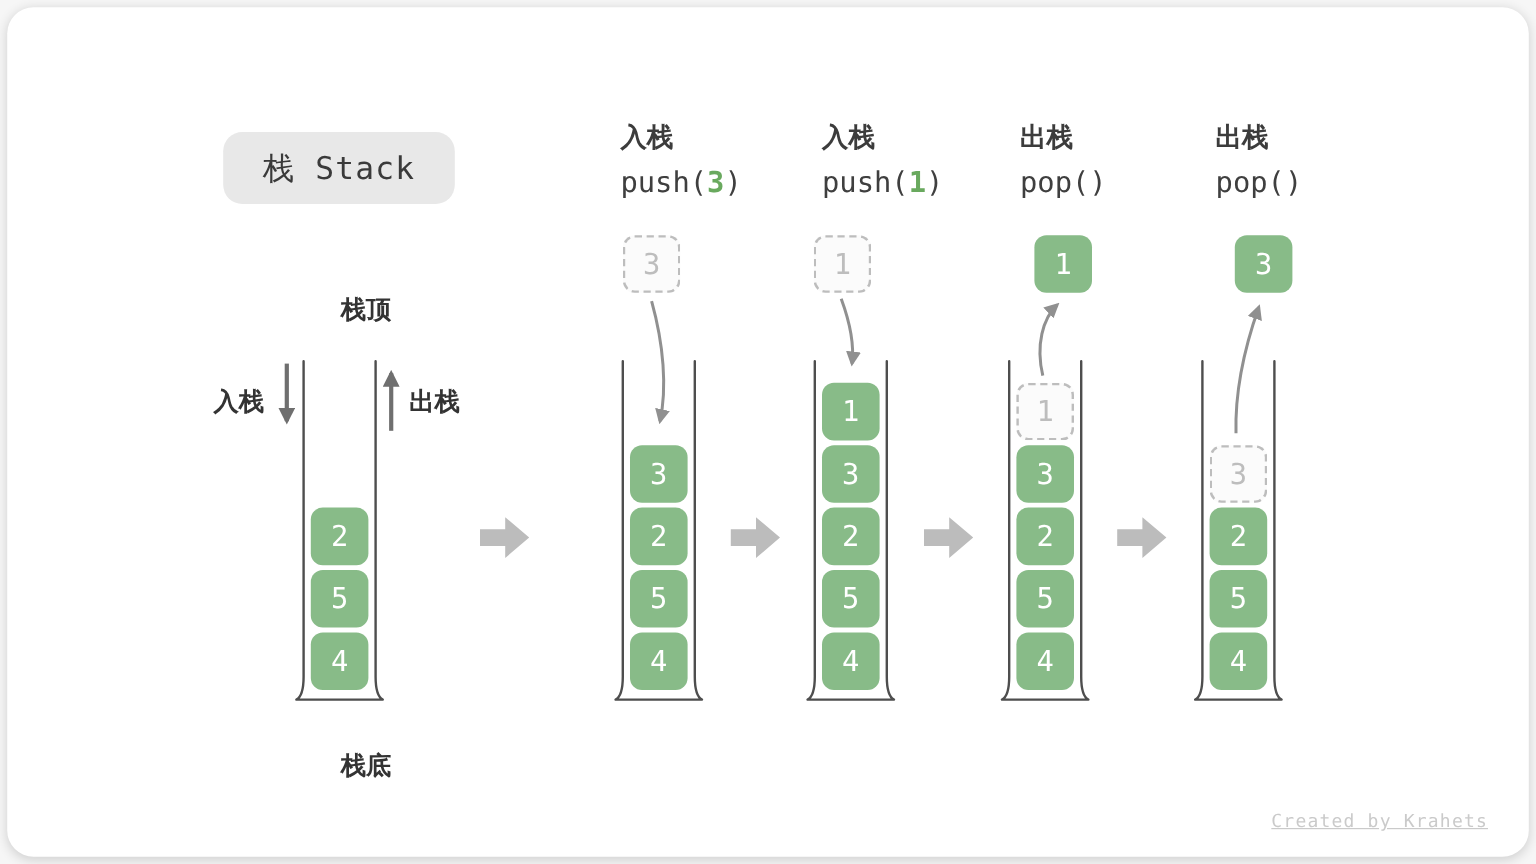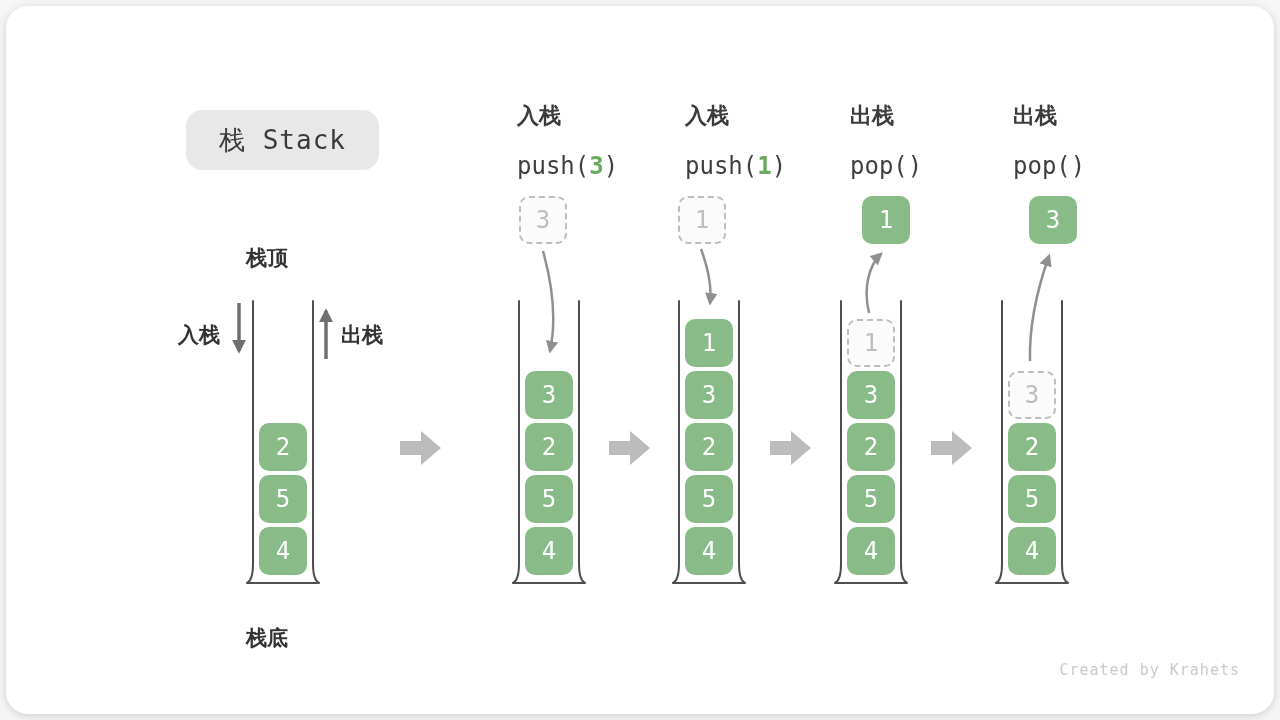--- a/index.html
+++ b/index.html
@@ -22,48 +22,48 @@
     font:500 26px "DejaVu Sans Mono","Liberation Mono",monospace;
     color:#3a3a3a;letter-spacing:1px;
   }
 
   .col-header{position:absolute;white-space:nowrap;}
   .col-header .op{
     font:700 22px "DejaVu Sans","Liberation Sans",sans-serif;
     color:#3c3c3c;line-height:26px;
   }
   .col-header .code{
-    margin-top:23px;
+    margin-top:9px;
     font:500 24px "DejaVu Sans Mono","Liberation Mono",monospace;
     color:#3f3f3f;line-height:28px;
   }
   .col-header .arg{color:#69a95e;font-weight:700;}
 
   .legend{
     position:absolute;
     font:700 21px "DejaVu Sans","Liberation Sans",sans-serif;
     color:#333333;white-space:nowrap;
   }
-  .center80{width:80px;text-align:left;}
+  .center80{width:80px;text-align:right;}
 
   .cell{
     position:absolute;width:48px;height:48px;border-radius:10px;
     box-sizing:border-box;
     display:flex;align-items:center;justify-content:center;
     font:500 24px "DejaVu Sans Mono","Liberation Mono",monospace;
   }
   .cell.green{background:#88bb88;color:#ffffff;}
   .cell.dashed{background:#fbfbfb;border:2px dashed #bdbdbd;color:#bdbdbd;}
 
   .overlay{position:absolute;left:0;top:0;width:1280px;height:720px;pointer-events:none;}
 
   .watermark{
-    position:absolute;top:661px;right:40px;
+    position:absolute;top:675px;right:40px;
     font:400 15px "DejaVu Sans Mono","Liberation Mono",monospace;
-    color:#cacaca;letter-spacing:1px;
+    color:#cacaca;letter-spacing:1px;text-decoration:underline;
   }
 </style>
 </head>
 <body>
 
 <div class="card"></div>
 
 <div class="stage">
 
   <div class="title-badge">栈 Stack</div>

